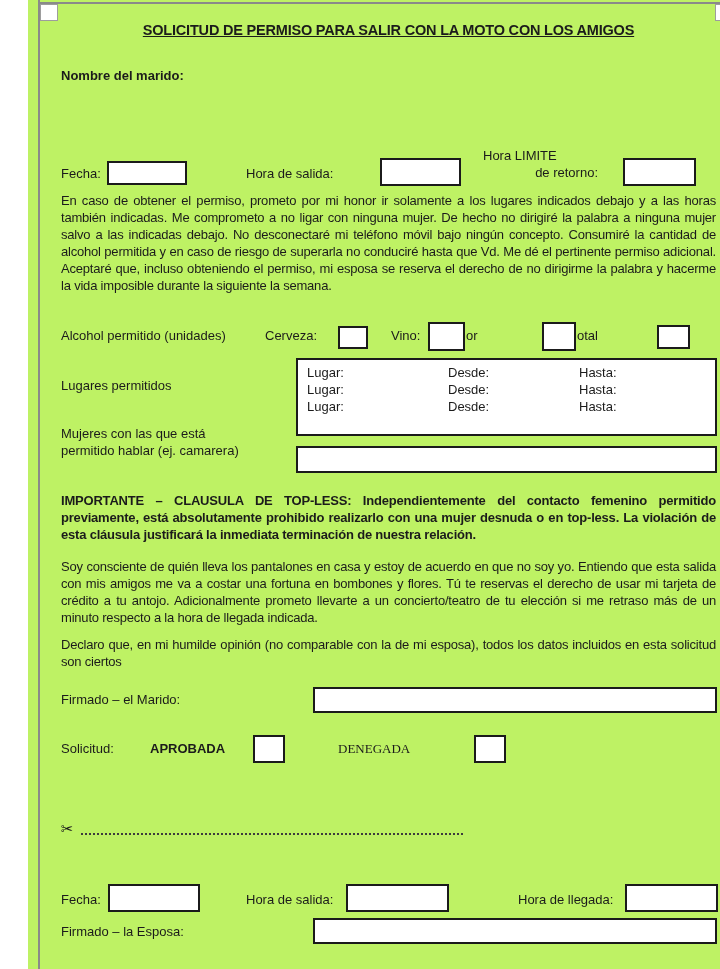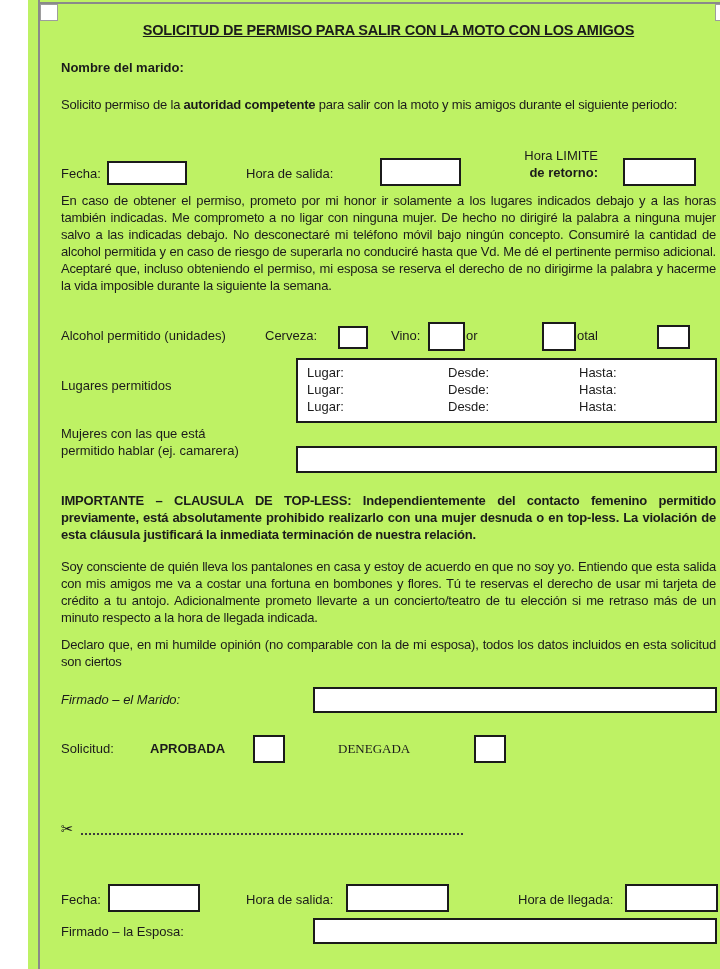--- a/index.html
+++ b/index.html
@@ -14,60 +14,60 @@
   .edge{position:absolute;background:#8a8a8a;}
   .edge-left{left:10px;top:0;width:2px;height:969px;}
   .edge-right{left:704px;top:0;width:2px;height:969px;}
   .edge-top{left:10px;top:2px;width:696px;height:2px;}
   .corner{position:absolute;width:18px;height:17px;border:1px solid #9d9d9d;background:#fff;z-index:3;box-sizing:border-box;}
   .c-tl{left:12px;top:4px;}
   .c-tr{left:687px;top:4px;}
 
   #title{position:absolute;top:22px;left:33px;width:655px;text-align:center;font-weight:bold;
          font-size:14.5px;text-decoration:underline;letter-spacing:-0.2px;white-space:nowrap;}
-  #nombre{top:60px;left:33px;}
+  #nombre{top:68px;left:33px;}
   #intro{top:96px;}
 
   #r1-fecha-label{top:166px;left:33px;}
   #r1-fecha-box{top:161px;left:79px;width:80px;height:24px;}
   #r1-hs-label{top:166px;left:218px;}
   #r1-hs-box{top:158px;left:352px;width:81px;height:28px;}
   #hl-block{position:absolute;top:147px;left:455px;width:115px;line-height:17px;}
-  #hl-line1{display:block;text-align:right;}
-  #hl-line2{display:block;text-align:right;font-weight:bold;}
+  #hl-line1{display:block;text-align:left;}
+  #hl-line2{display:block;text-align:right;}
   #r1-hr-box{top:158px;left:595px;width:73px;height:28px;}
 
   #promesa{top:192px;}
 
   #alc-label{top:328px;left:33px;}
   #alc-cerveza{top:328px;left:237px;}
   #alc-box1{top:326px;left:310px;width:30px;height:23px;}
   #alc-vino{top:328px;left:363px;}
   #alc-box2{top:322px;left:400px;width:37px;height:29px;}
   #alc-licor{top:328px;left:438px;}
   #alc-box3{top:322px;left:514px;width:34px;height:29px;}
   #alc-total{top:328px;left:549px;}
   #alc-box4{top:325px;left:629px;width:33px;height:24px;}
 
   #lug-label{top:378px;left:33px;}
-  #lug-box{top:358px;left:268px;width:421px;height:65px;padding:4px 0 0 9px;}
+  #lug-box{top:358px;left:268px;width:421px;height:78px;padding:4px 0 0 9px;}
   .lg-row{height:17px;line-height:17px;white-space:nowrap;}
   .lg-l{display:inline-block;width:141px;}
   .lg-d{display:inline-block;width:131px;}
   .lg-h{display:inline-block;}
 
   #muj-l1{top:426px;left:33px;}
   #muj-l2{top:443px;left:33px;}
   #muj-box{top:446px;left:268px;width:421px;height:27px;}
 
   #topless{top:492px;font-weight:bold;}
   #pants{top:558px;}
   #declaro{top:636px;}
 
-  #fm-label{top:692px;left:33px;font-style:italic;}
+  #fm-label{top:692px;left:33px;}
   #fm-box{top:687px;left:285px;width:404px;height:26px;}
 
   #sol-label{top:741px;left:33px;}
   #sol-aprobada{top:741px;left:122px;font-weight:bold;}
   #sol-box1{top:735px;left:225px;width:32px;height:28px;}
   #sol-denegada{top:741px;left:310px;font-family:Liberation Serif, serif;}
   #sol-box2{top:735px;left:446px;width:32px;height:28px;}
 
   #decision{top:775px;}
 
@@ -94,21 +94,20 @@
   <div class="edge edge-left"></div>
   <div class="edge edge-right"></div>
   <div class="edge edge-top"></div>
   <div class="corner c-tl"></div>
   <div class="corner c-tr"></div>
 
   <div id="title">SOLICITUD DE PERMISO PARA SALIR CON LA MOTO CON LOS AMIGOS</div>
 
   <div id="nombre" class="abs b">Nombre del marido:</div>
 
-  <div id="intro" class="para"><span>Solicito permiso de la </span><span class="b">autoridad competente</span><span> para salir con la moto y mis amigos durante el siguiente periodo:</span></div>
 
   <div id="r1-fecha-label" class="abs">Fecha:</div>
   <div id="r1-fecha-box" class="box"></div>
   <div id="r1-hs-label" class="abs">Hora de salida:</div>
   <div id="r1-hs-box" class="box"></div>
   <div id="hl-block">
     <span id="hl-line1">Hora LIMITE</span>
     <span id="hl-line2">de retorno:</span>
   </div>
   <div id="r1-hr-box" class="box"></div>

